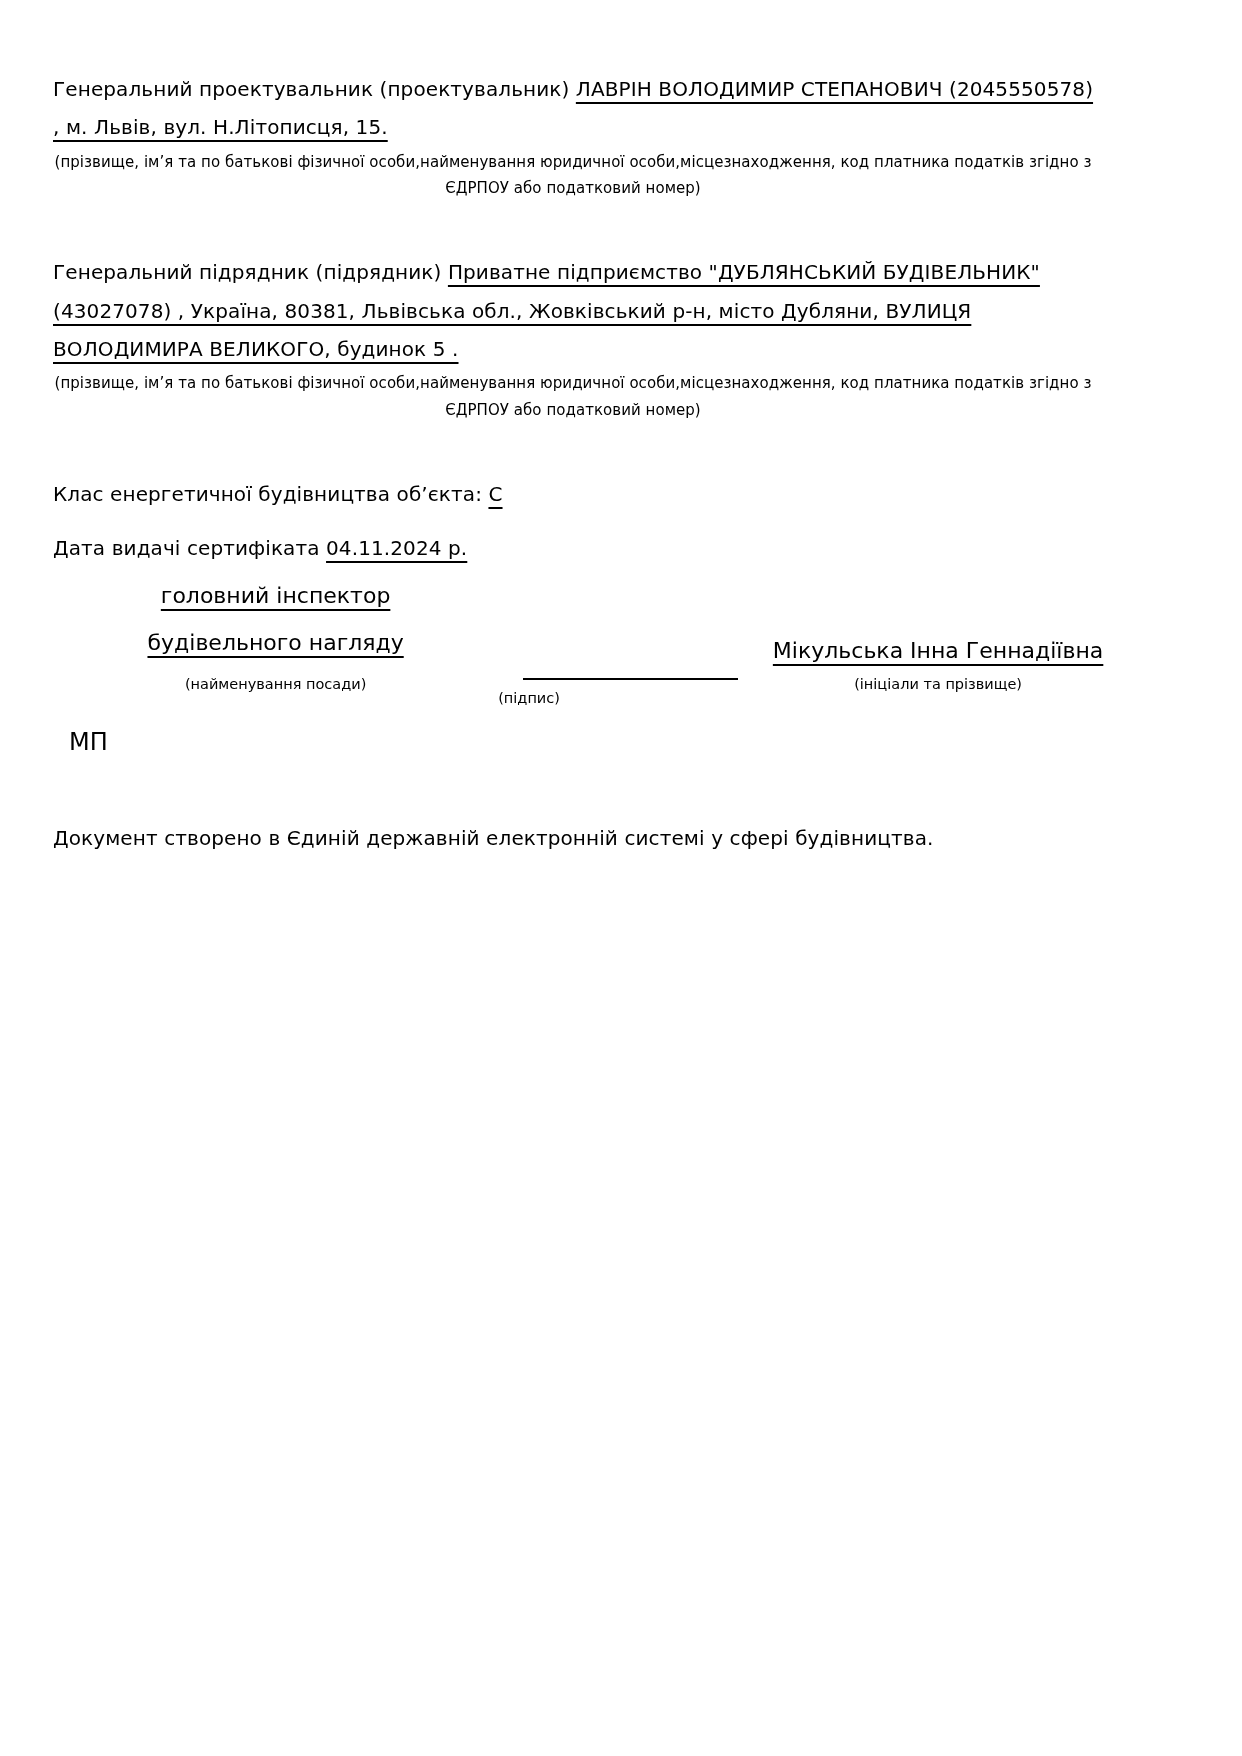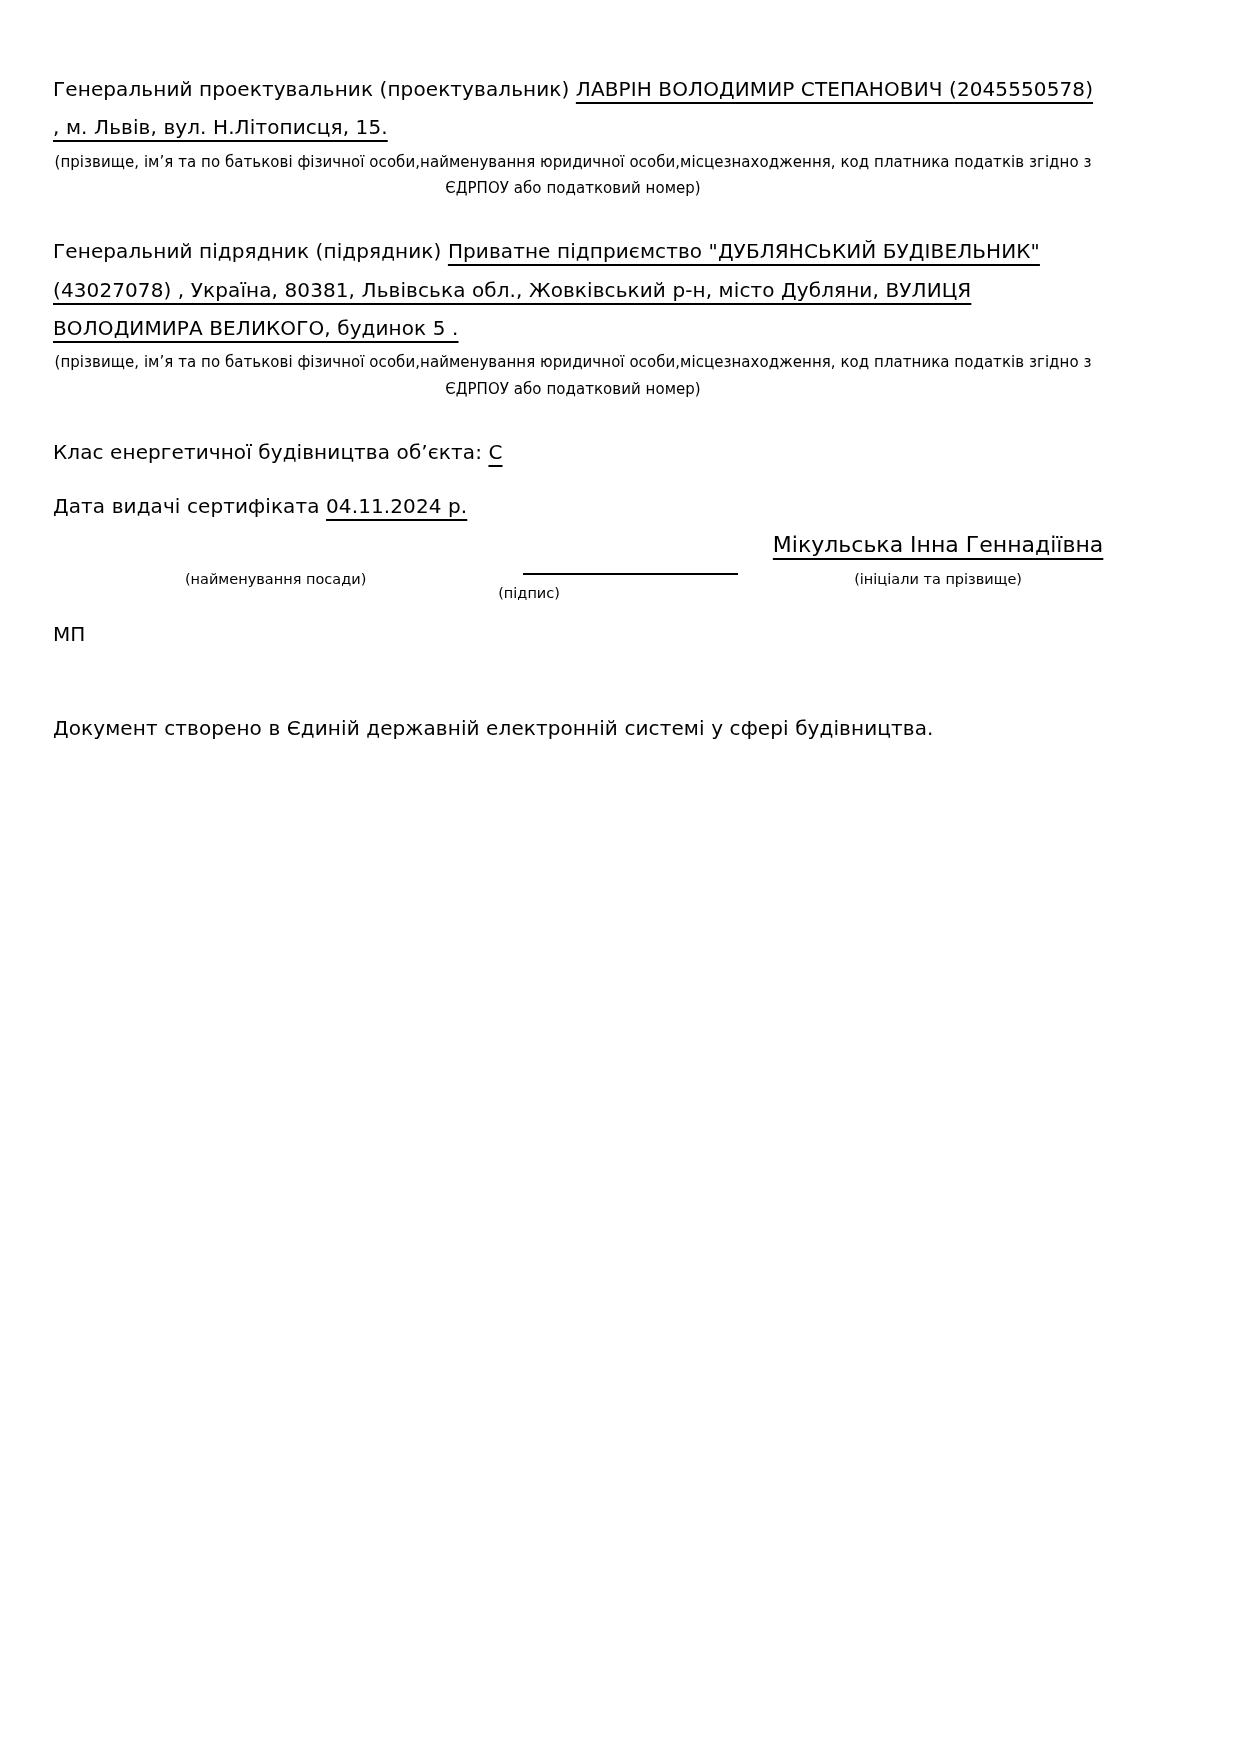--- a/index.html
+++ b/index.html
@@ -27,21 +27,21 @@
     text-decoration-thickness: 1.5px;
   }
   .footnote {
     font-size: 15px;
     line-height: 1.75;
     text-align: center;
     max-width: 1040px;
     margin-top: 2px;
     letter-spacing: 0.05px;
   }
-  .gap-lg { margin-top: 31px; }
+  .gap-lg { margin-top: 52px; }
 
   .basis-para { margin-top: 46px; }
   .issue-para { margin-top: 16px; }
 
   
   .sig-row {
     display: flex;
     align-items: flex-end;
     margin-top: 4px;
     max-width: 1060px;
@@ -60,21 +60,21 @@
     margin-top: 9px;
     line-height: 1.3;
   }
   .sig-line {
     border-bottom: 2px solid #000;
     width: 215px;
     margin: 0 auto;
     height: 1px;
   }
 
-  .stamp { font-size: 20px; margin-top: 34px; }
+  .stamp { font-size: 24px; margin-top: 34px; margin-left: 16px; }
 
   .footer-block { margin-top: 66px; font-size: 20px; line-height: 1.62; letter-spacing: 0.1px; }
 </style>
 </head>
 <body>
 
 <div class="page">
 
   <p class="para"><span>Генеральний проектувальник (проектувальник) </span><span class="u">ЛАВРІН ВОЛОДИМИР СТЕПАНОВИЧ (2045550578) , м. Львів, вул. Н.Літописця, 15.</span></p>
   <div class="footnote">(прізвище, ім’я та по батькові фізичної особи,найменування юридичної особи,місцезнаходження, код платника податків згідно з ЄДРПОУ або податковий номер)</div>
@@ -82,20 +82,21 @@
   <p class="para gap-lg"><span>Генеральний підрядник (підрядник) </span><span class="u">Приватне підприємство "ДУБЛЯНСЬКИЙ БУДІВЕЛЬНИК" (43027078) , Україна, 80381, Львівська обл., Жовківський р-н, місто Дубляни, ВУЛИЦЯ ВОЛОДИМИРА ВЕЛИКОГО, будинок 5 .</span></p>
   <div class="footnote">(прізвище, ім’я та по батькові фізичної особи,найменування юридичної особи,місцезнаходження, код платника податків згідно з ЄДРПОУ або податковий номер)</div>
 
   <p class="para gap-lg"><span>Клас енергетичної будівництва об’єкта: </span><span class="u">С</span></p>
 
 
   <p class="para issue-para"><span>Дата видачі сертифіката </span><span class="u">04.11.2024 р.</span></p>
 
   <div class="sig-row">
     <div class="sig-left">
+      <div class="sig-position"><span class="u">головний інспектор будівельного нагляду</span></div>
       <div class="sig-caption">(найменування посади)</div>
     </div>
     <div class="sig-mid">
       <div class="sig-line"></div>
       <div class="sig-caption">(підпис)</div>
     </div>
     <div class="sig-right">
       <div class="sig-name u">Мікульська Інна Геннадіївна</div>
       <div class="sig-caption">(ініціали та прізвище)</div>
     </div>

